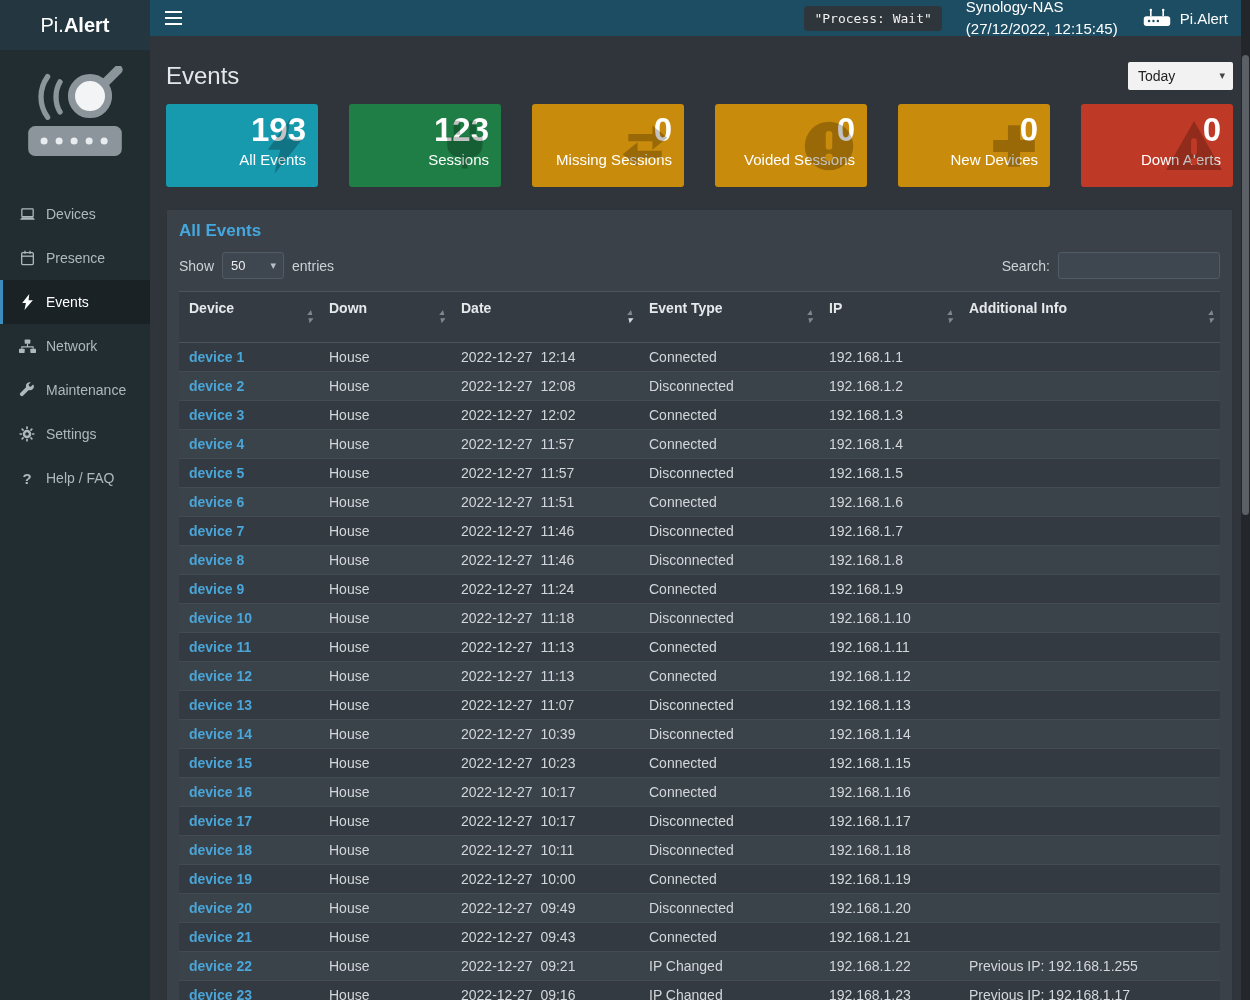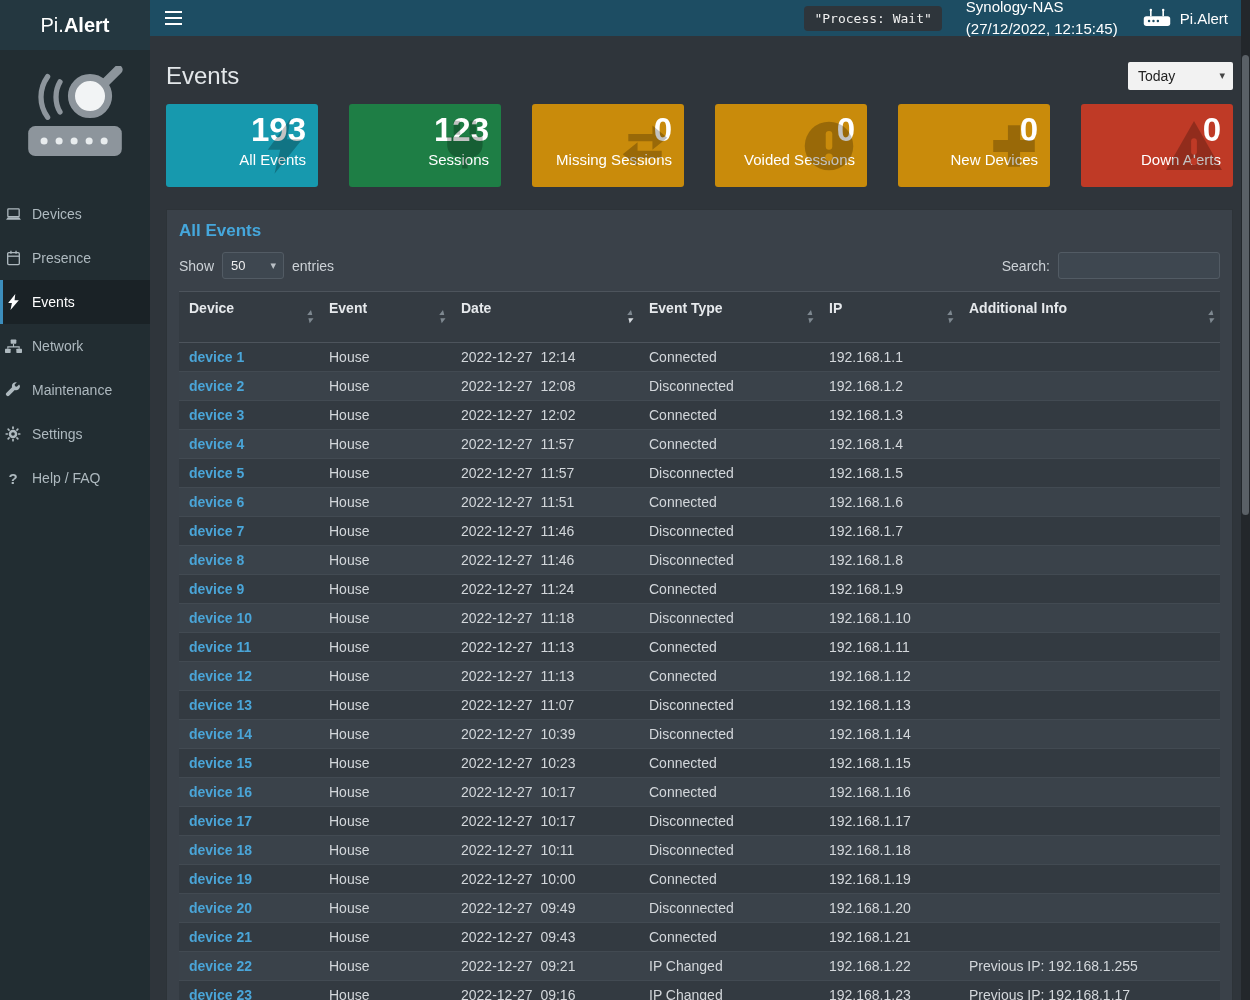--- a/index.html
+++ b/index.html
@@ -18,21 +18,21 @@
   .hamburger { width: 46px; height: 50px; display: flex; flex-direction: column; justify-content: center; align-items: center; cursor: pointer; }
   .hamburger span { display: block; width: 17px; height: 2px; background: #fff; margin: 2px 0; }
   .nav-right { display: flex; align-items: center; gap: 24px; }
   .process-badge { font-family: "DejaVu Sans Mono", monospace; font-size: 13px; color: #f0f0f0; background: #2e353b; padding: 5px 10px; border-radius: 4px; }
   .host-info { color: #fff; font-size: 15px; line-height: 1.45; }
   .nav-brand { display: flex; align-items: center; gap: 8px; color: #fff; font-size: 15px; }
 
   
   .sidebar { position: fixed; top: 50px; left: 0; width: 150px; bottom: 0; background: #222d32; z-index: 40; }
   .sidebar-logo { display: flex; justify-content: center; padding: 16px 0 20px; }
-  .menu-item { display: flex; align-items: center; gap: 9px; height: 44px; padding-left: 0; border-left: 3px solid transparent; color: #aeb9bf; font-size: 14px; cursor: pointer; }
+  .menu-item { display: flex; align-items: center; gap: 9px; height: 44px; padding-left: 14px; border-left: 3px solid transparent; color: #aeb9bf; font-size: 14px; cursor: pointer; }
   .menu-item .mi { width: 20px; display: flex; justify-content: center; align-items: center; }
   .menu-item.active { background: #1a2226; border-left-color: #3c8dbc; color: #fff; }
   .qmark { font-weight: bold; font-size: 15px; }
 
   
   .content { position: absolute; top: 50px; left: 150px; width: 1100px; }
   .content-header { display: flex; justify-content: space-between; align-items: center; padding: 12px 17px 14px 16px; }
   .page-title { font-size: 24px; font-weight: 400; color: #e3e7ea; }
 
   .select-wrap { position: relative; display: inline-block; }
@@ -290,21 +290,21 @@
           <col style="width:180px">
           <col style="width:140px">
           <col>
       </colgroup>
       <thead>
         <tr>
           <th><span>Device</span><span class="sort">
                 <i>▴</i>
                 <i>▾</i>
               </span></th>
-          <th><span>Event</span><span class="sort">
+          <th><span>Down</span><span class="sort">
                 <i>▴</i>
                 <i>▾</i>
               </span></th>
           <th><span>Date</span><span class="sort">
                 <i>▴</i>
                 <i class="on">▾</i>
               </span></th>
           <th><span>Event Type</span><span class="sort">
                 <i>▴</i>
                 <i>▾</i>

